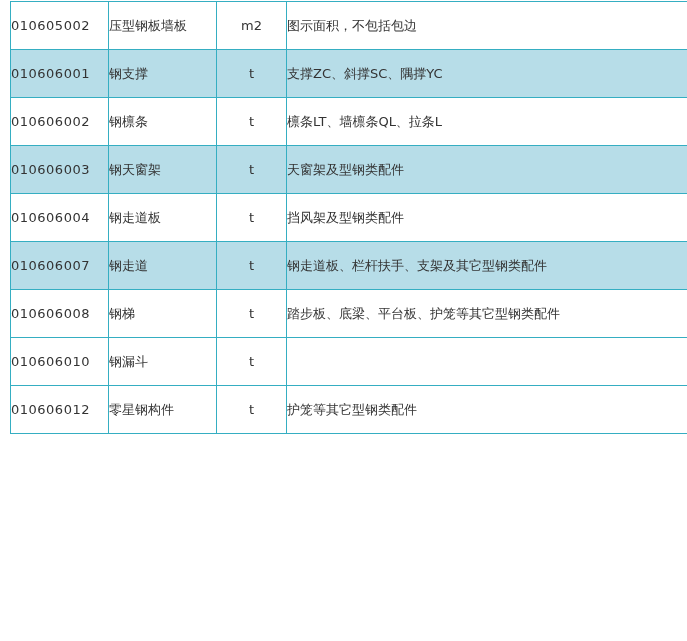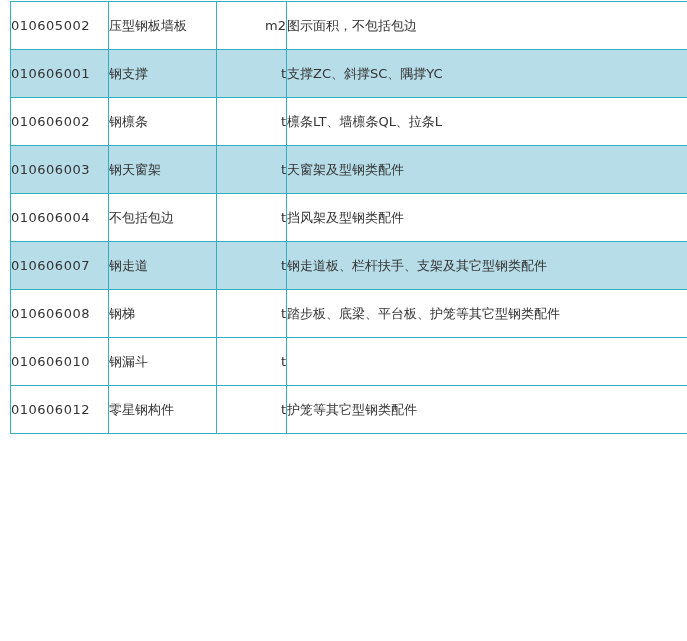--- a/index.html
+++ b/index.html
@@ -38,21 +38,21 @@
     color: var(--text-color);
     background: var(--plain-bg);
     vertical-align: middle;
     padding: 0;
     overflow: hidden;
     white-space: nowrap;
   }
   tr.shaded td { background: var(--shaded-bg); }
   td.col-code        { width: 98px;  padding-left: 9px;  letter-spacing: 0.5px; }
   td.col-name        { width: 108px; padding-left: 12px; }
-  td.col-unit        { width: 70px;  text-align: right; }
+  td.col-unit        { width: 70px;  text-align: center; }
   td.col-description { padding-left: 10px; }
 </style>
 </head>
 <body>
 
 <div class="page">
   <table class="spec-table">
     <tbody>
         <tr>
           <td class="col-code">010605002</td>
@@ -73,21 +73,21 @@
           <td class="col-description">檩条LT、墙檩条QL、拉条L</td>
         </tr>
         <tr class="shaded">
           <td class="col-code">010606003</td>
           <td class="col-name">钢天窗架</td>
           <td class="col-unit">t</td>
           <td class="col-description">天窗架及型钢类配件</td>
         </tr>
         <tr>
           <td class="col-code">010606004</td>
-          <td class="col-name">不包括包边</td>
+          <td class="col-name">钢走道板</td>
           <td class="col-unit">t</td>
           <td class="col-description">挡风架及型钢类配件</td>
         </tr>
         <tr class="shaded">
           <td class="col-code">010606007</td>
           <td class="col-name">钢走道</td>
           <td class="col-unit">t</td>
           <td class="col-description">钢走道板、栏杆扶手、支架及其它型钢类配件</td>
         </tr>
         <tr>

